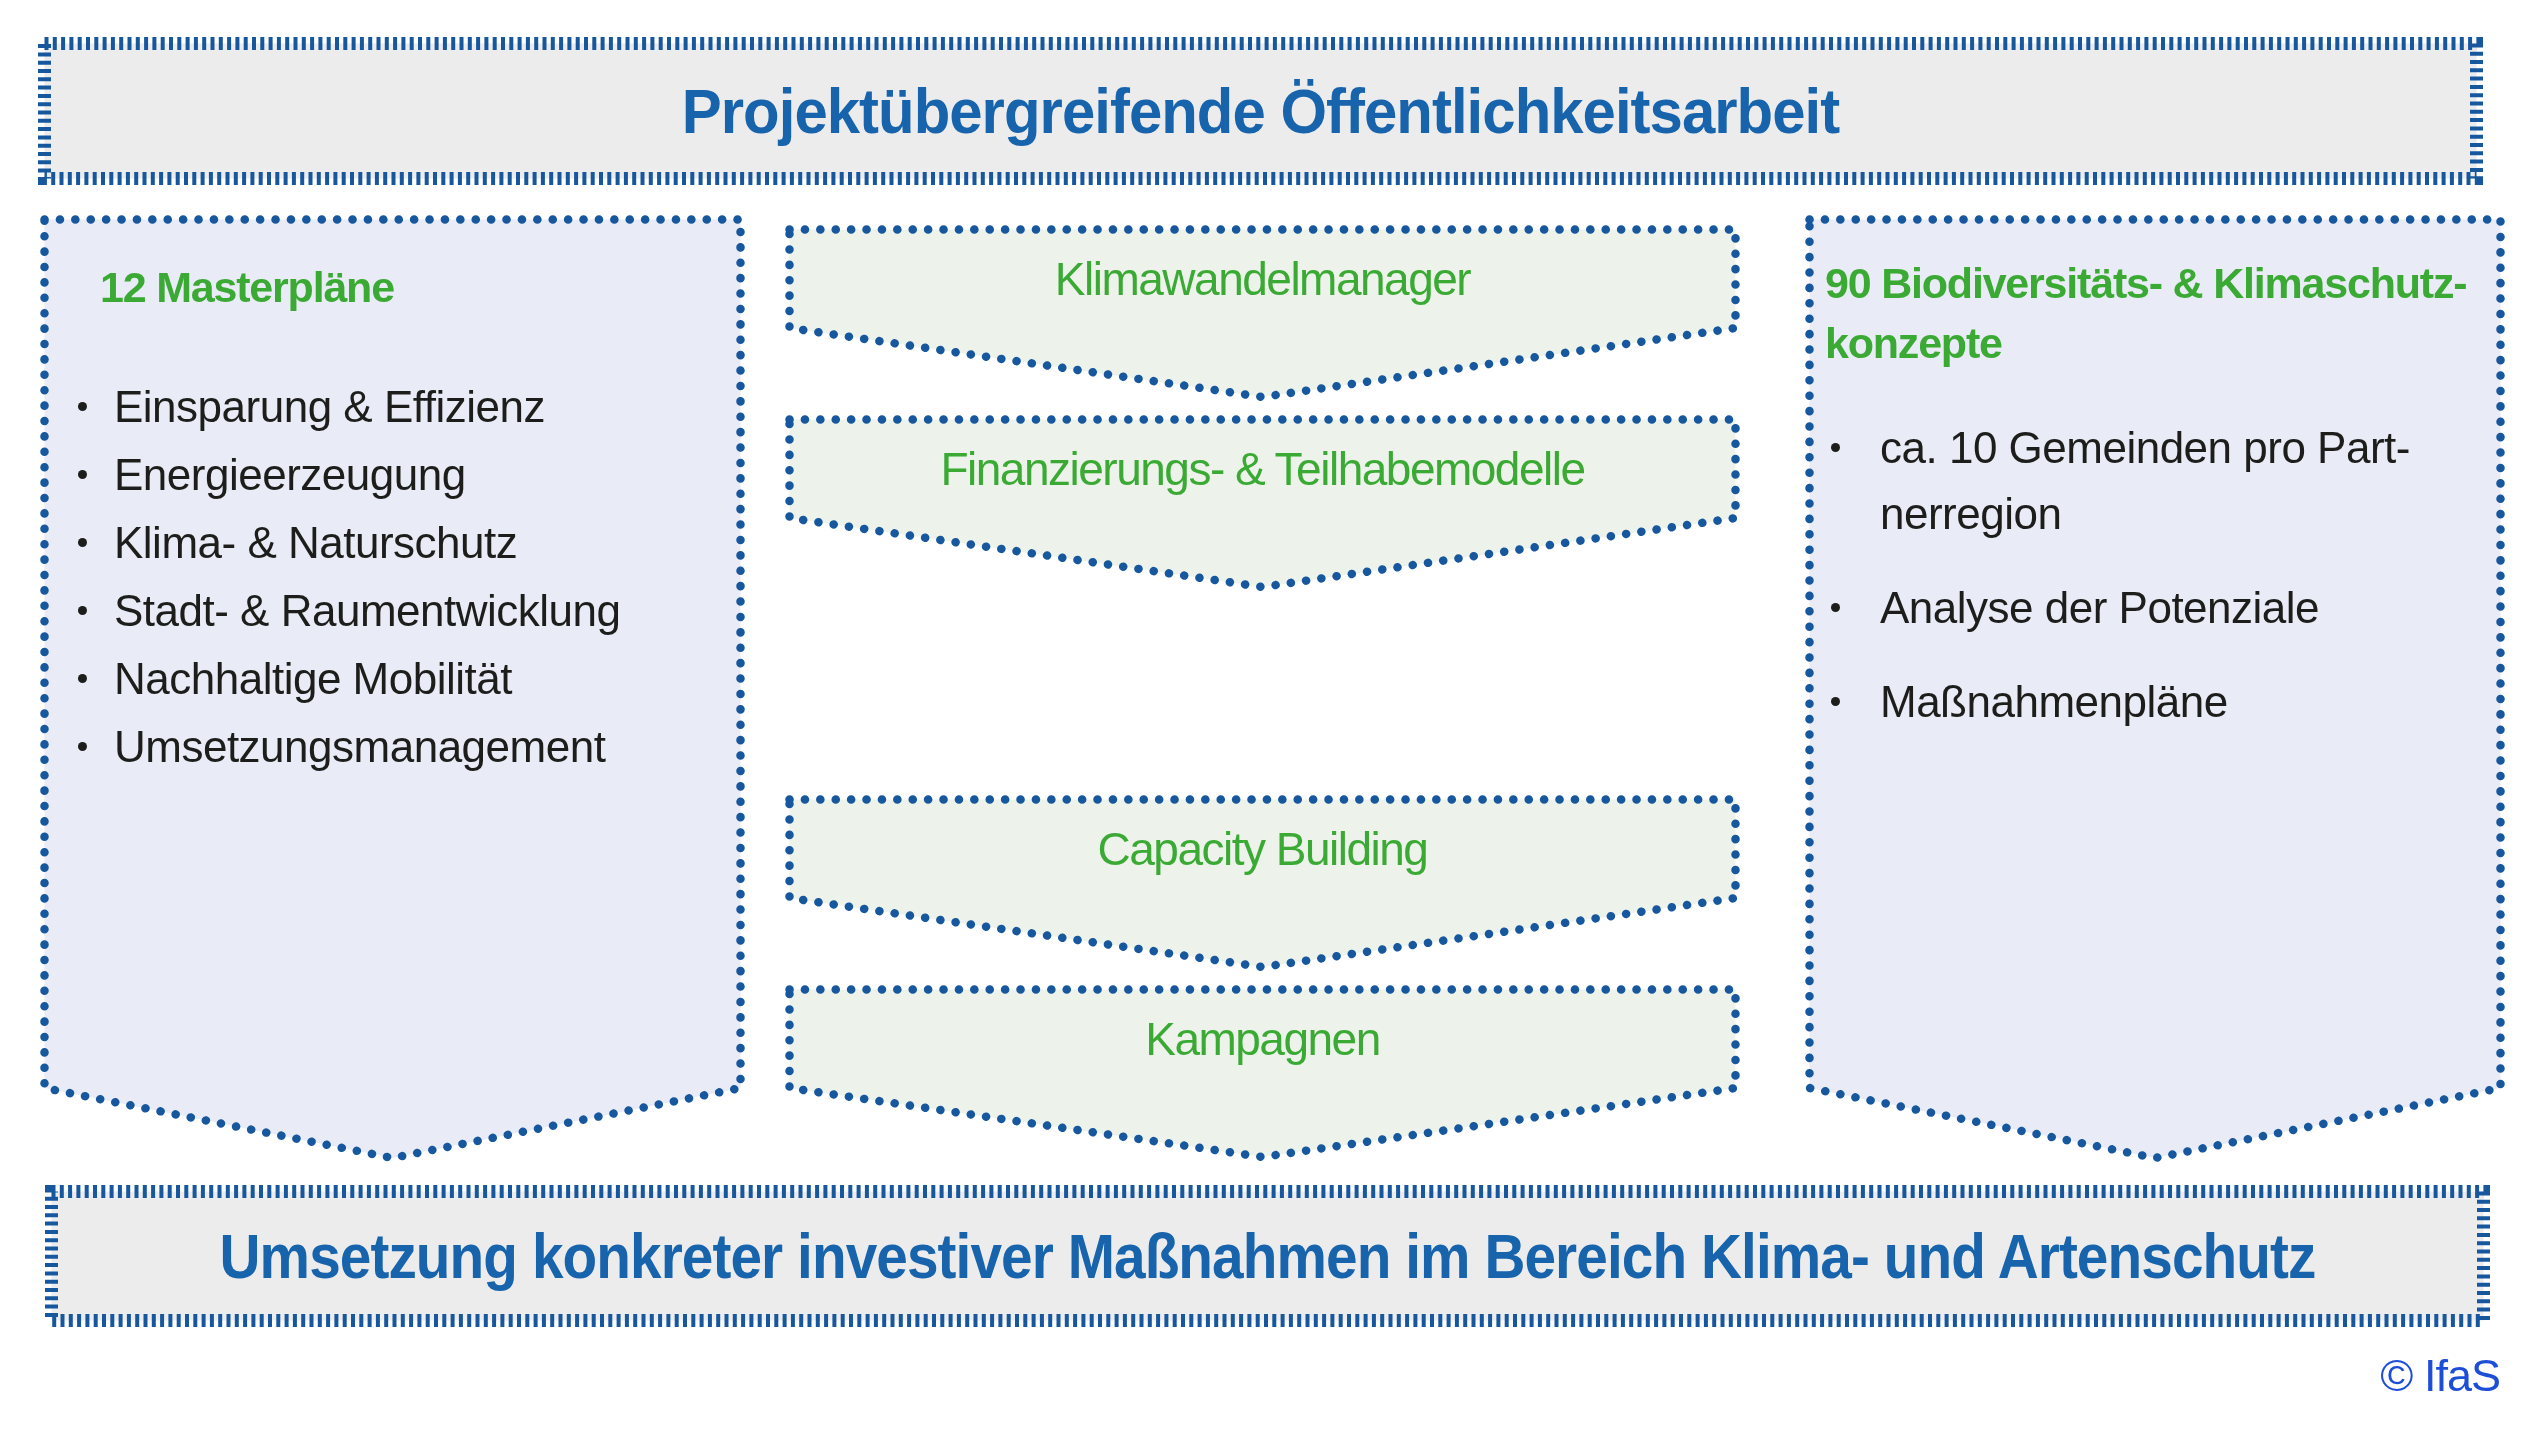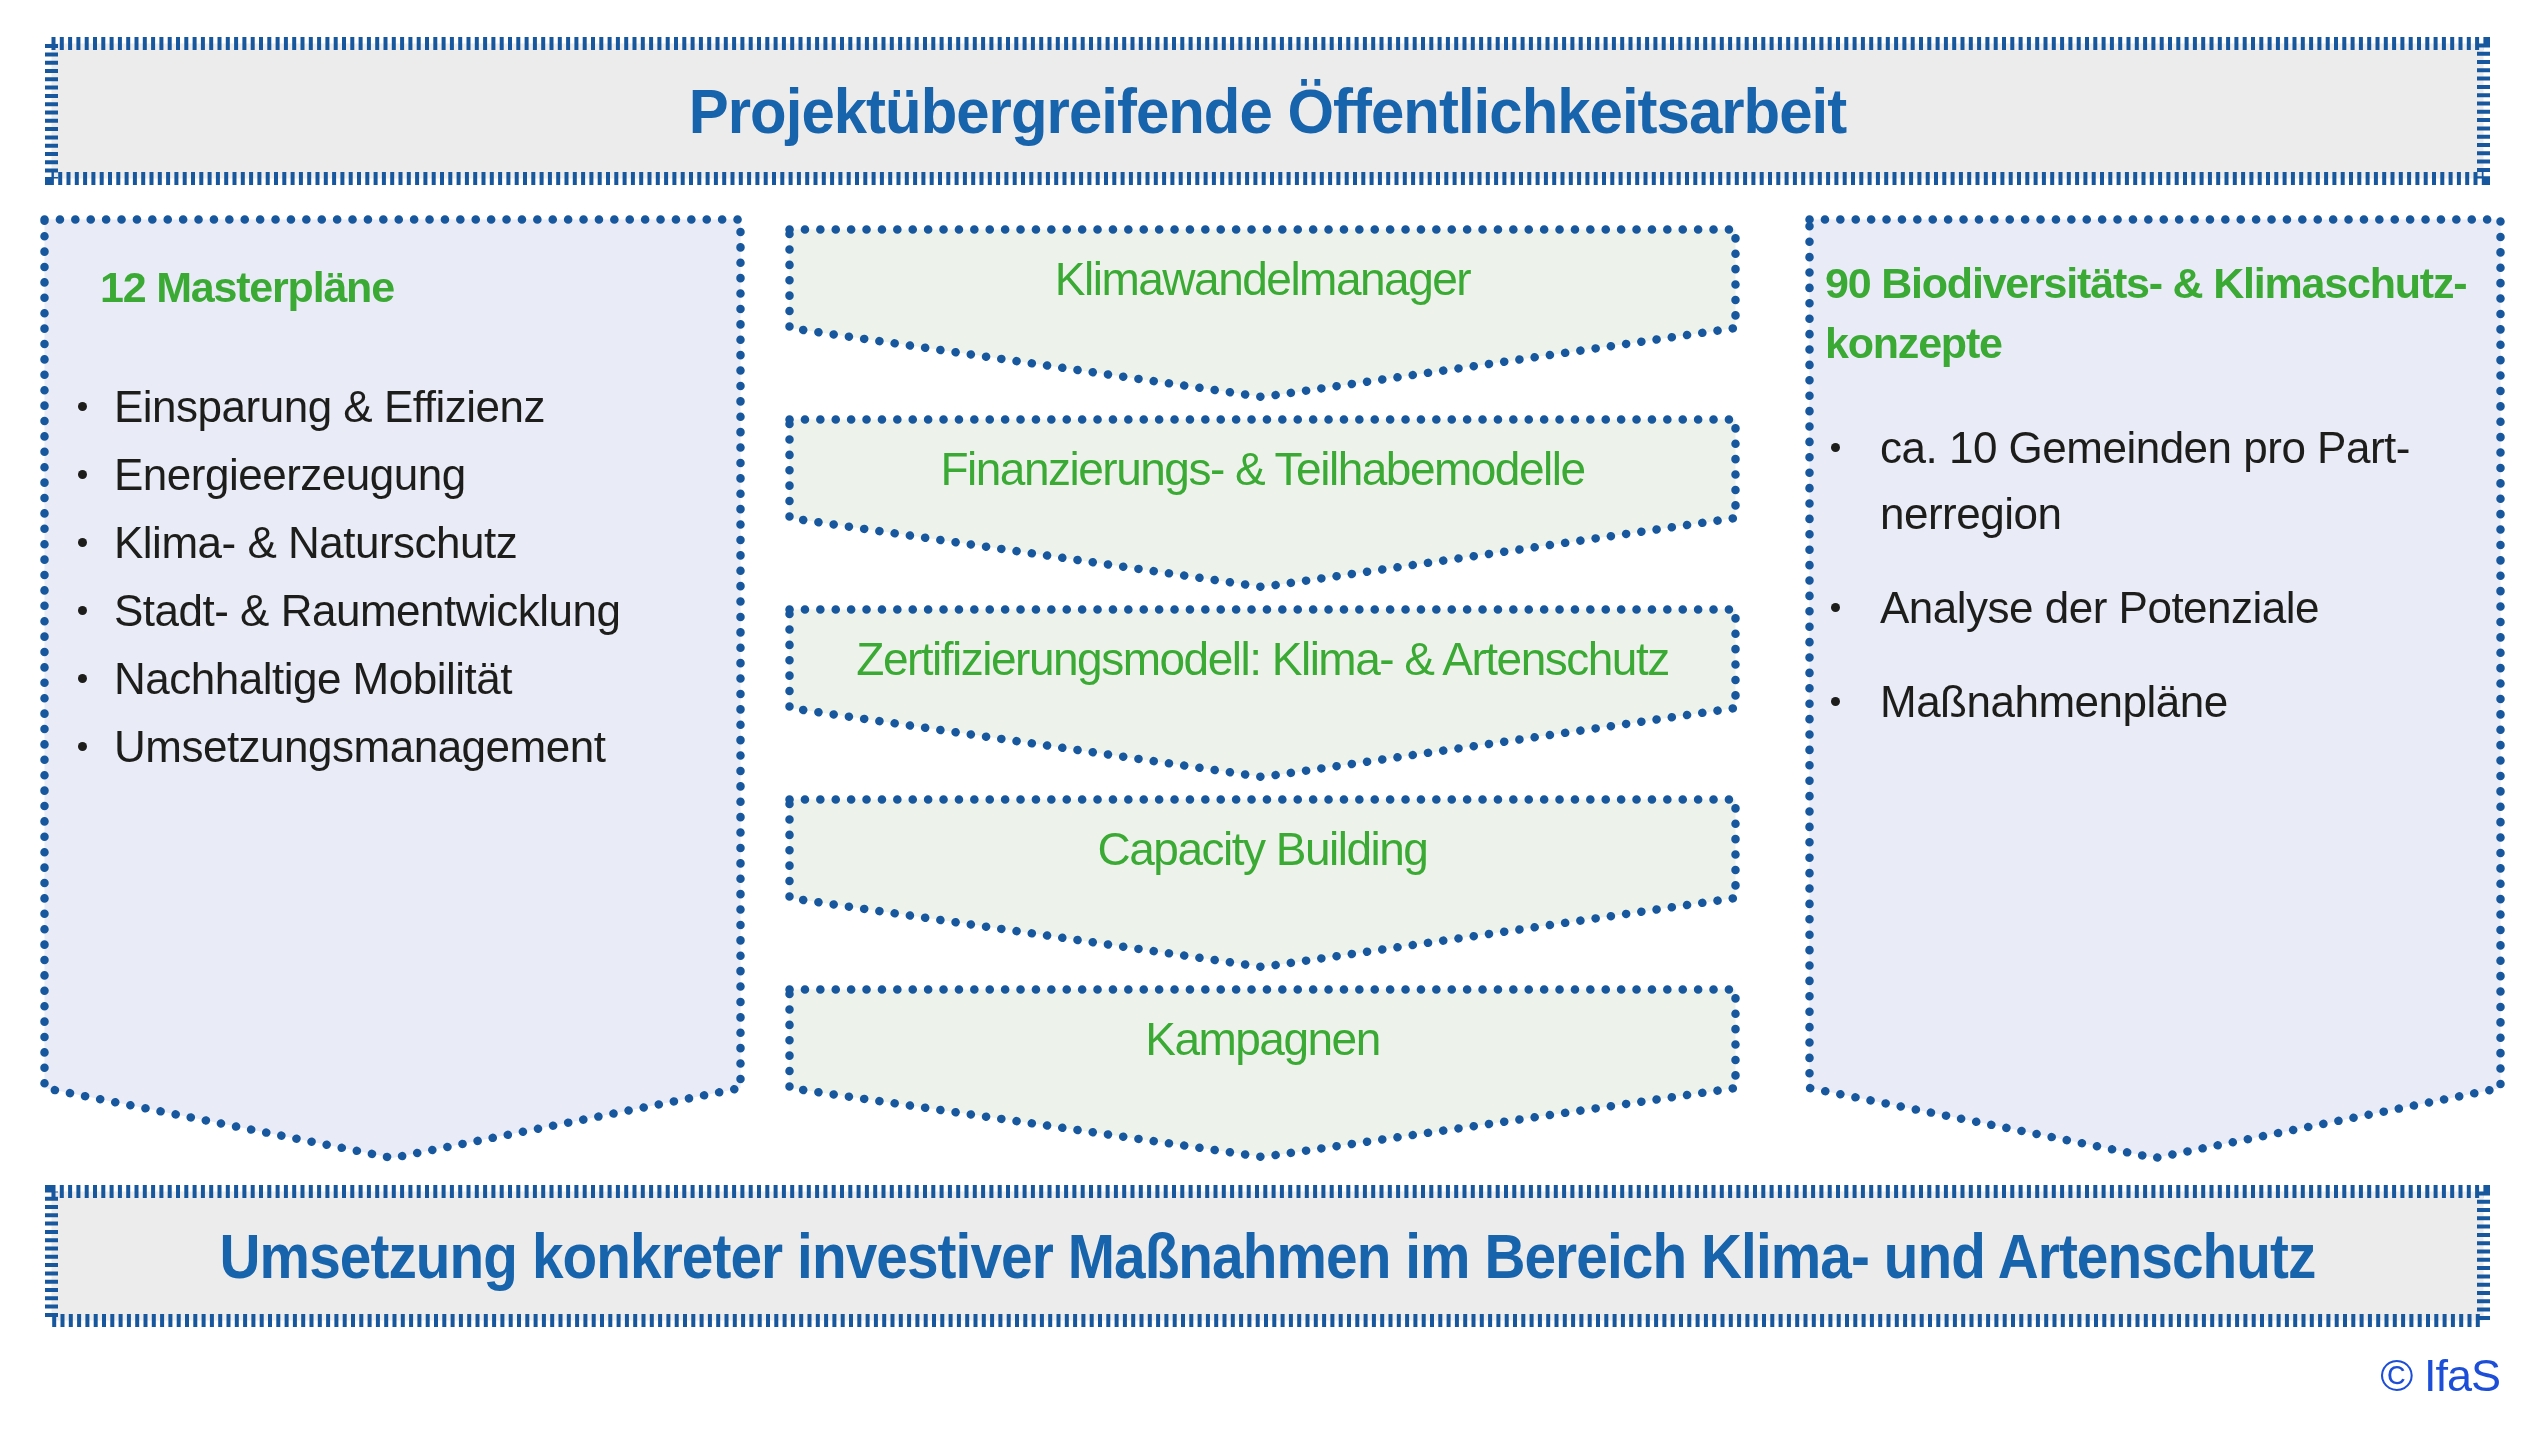--- a/index.html
+++ b/index.html
@@ -31,21 +31,21 @@
 
   
   .dashrect{
     fill:var(--banner-fill-gray);
     stroke:var(--accent-blue);
     stroke-width:13;
     stroke-dasharray:4 4.3;
   }
 
   .banner{position:absolute;}
-  .banner-top{left:45px;top:37px;width:2445px;height:148px;}
+  .banner-top{left:38px;top:37px;width:2445px;height:148px;}
   .banner-bottom{left:45px;top:1185px;width:2445px;height:142px;}
   .banner-label{
     position:absolute;inset:0;
     display:flex;align-items:center;justify-content:center;
     color:var(--heading-blue);
     font-weight:bold;font-size:63px;letter-spacing:-1px;
     white-space:nowrap;
   }
   .banner-top .banner-label{transform:scaleX(0.95);}
   .banner-bottom .banner-label{transform:scaleX(0.90);}
@@ -126,26 +126,20 @@
         <polygon class="dotshape green" points="4.5,4.5 950.5,4.5 950.5,103 477.5,172 4.5,103"></polygon>
       </svg>
       <div class="step-label">Klimawandelmanager</div>
     </div>
     <div class="step step-2">
       <svg width="955" height="178" viewBox="0 0 955 178" aria-hidden="true">
         <polygon class="dotshape green" points="4.5,4.5 950.5,4.5 950.5,103 477.5,172 4.5,103"></polygon>
       </svg>
       <div class="step-label">Finanzierungs- &amp; Teilhabemodelle</div>
     </div>
-    <div class="step step-3">
-      <svg width="955" height="178" viewBox="0 0 955 178" aria-hidden="true">
-        <polygon class="dotshape green" points="4.5,4.5 950.5,4.5 950.5,103 477.5,172 4.5,103"></polygon>
-      </svg>
-      <div class="step-label">Zertifizierungsmodell: Klima- &amp; Artenschutz</div>
-    </div>
     <div class="step step-4">
       <svg width="955" height="178" viewBox="0 0 955 178" aria-hidden="true">
         <polygon class="dotshape green" points="4.5,4.5 950.5,4.5 950.5,103 477.5,172 4.5,103"></polygon>
       </svg>
       <div class="step-label">Capacity Building</div>
     </div>
     <div class="step step-5">
       <svg width="955" height="178" viewBox="0 0 955 178" aria-hidden="true">
         <polygon class="dotshape green" points="4.5,4.5 950.5,4.5 950.5,103 477.5,172 4.5,103"></polygon>
       </svg>

